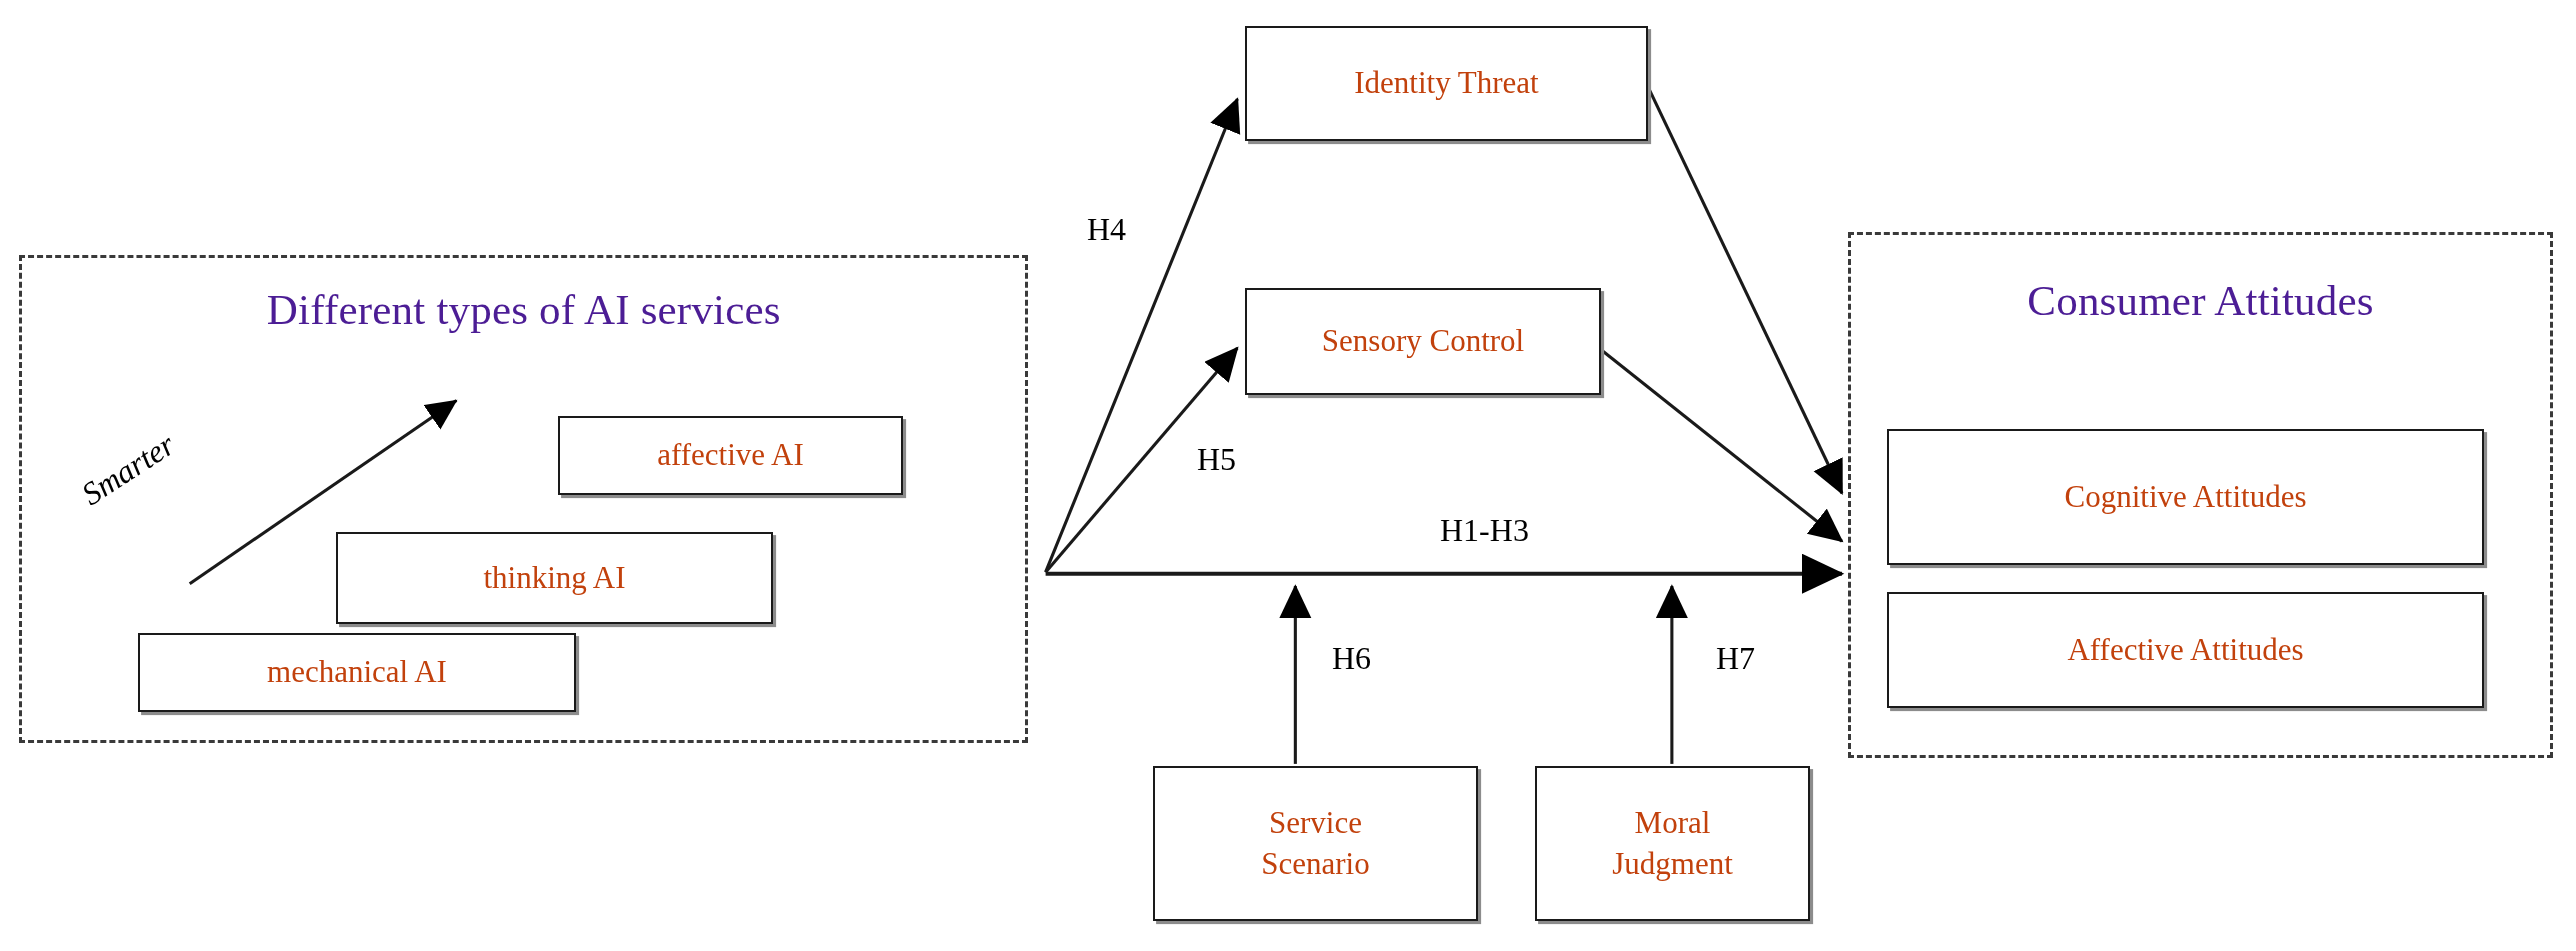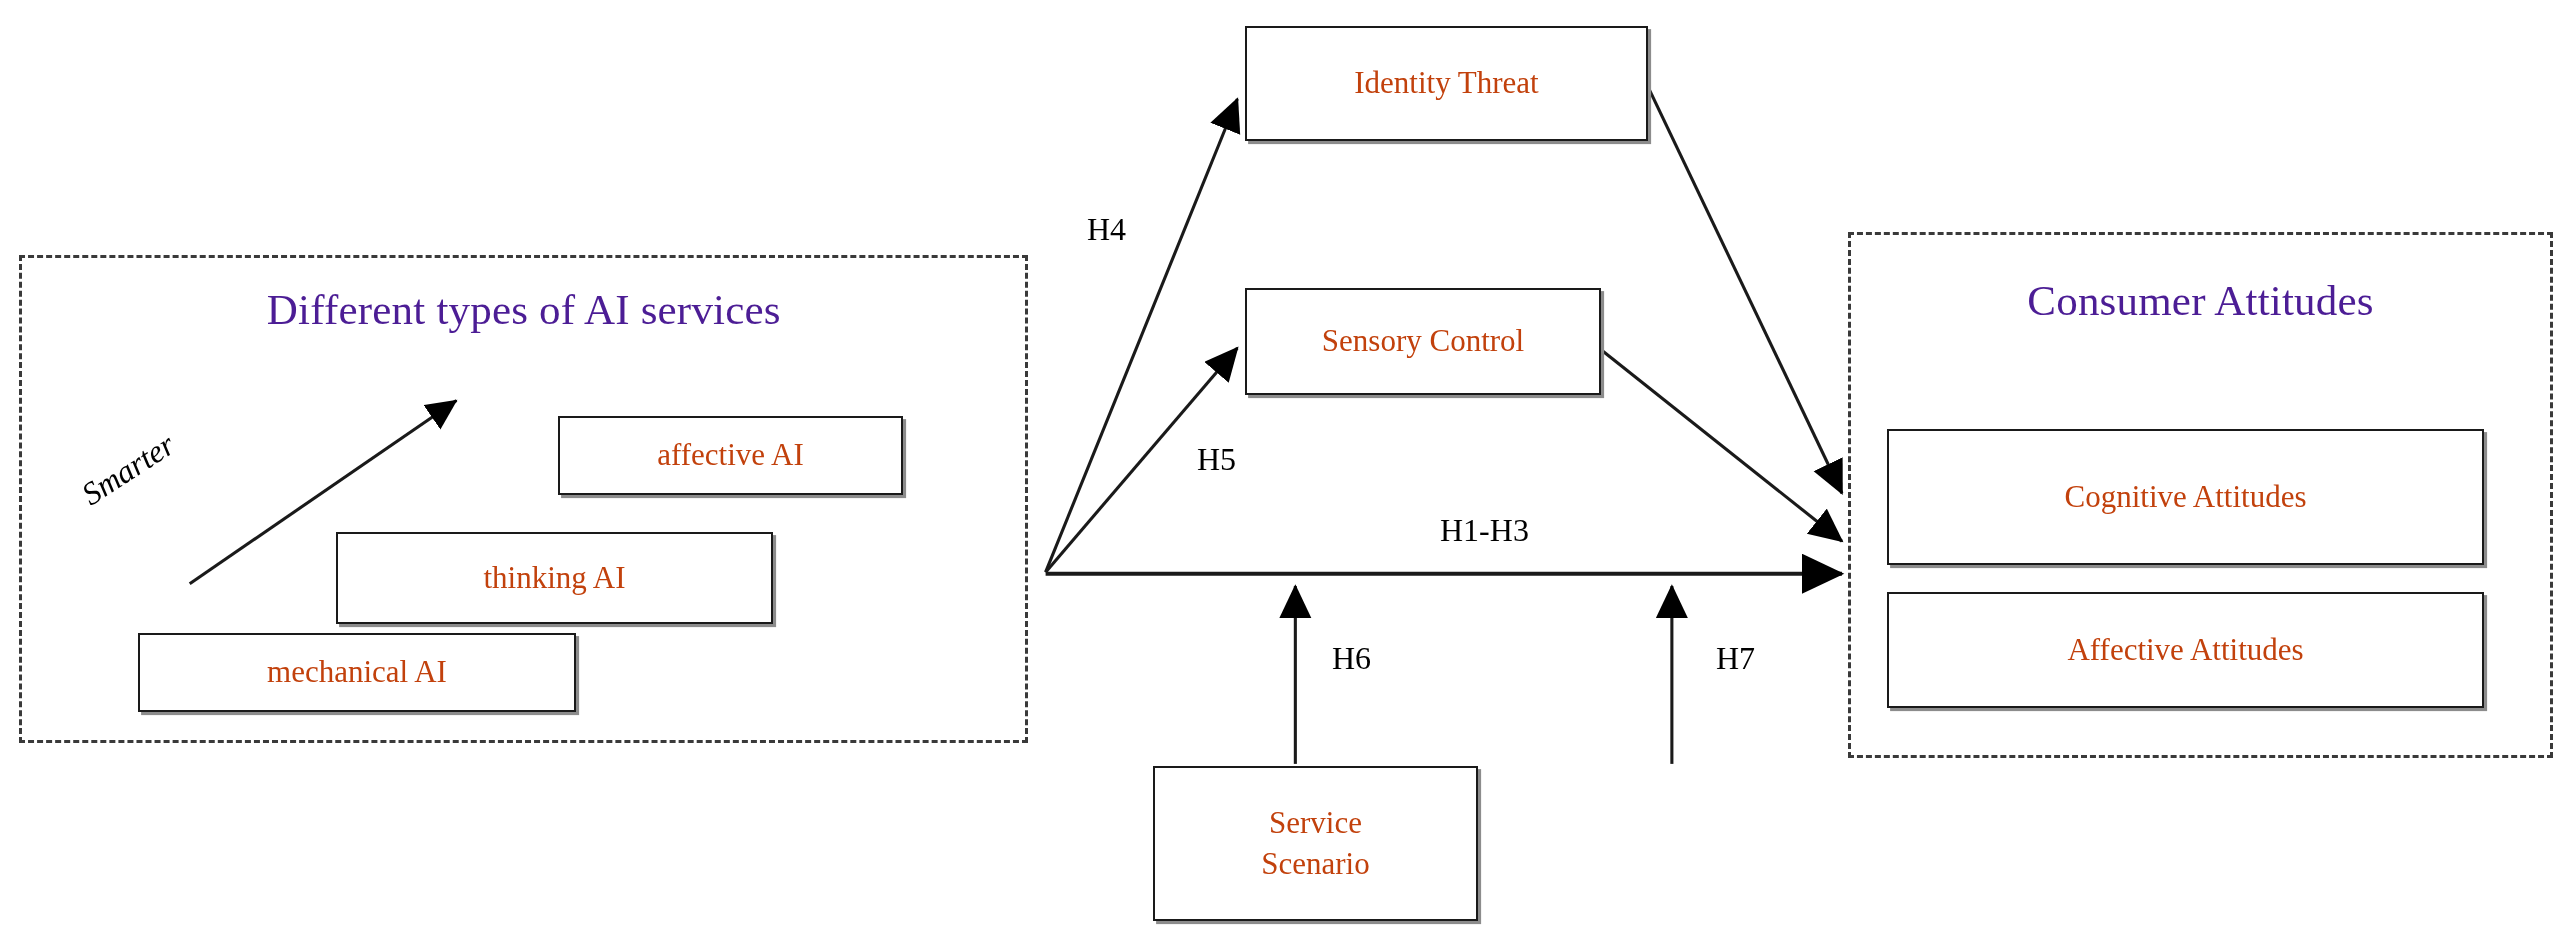--- a/index.html
+++ b/index.html
@@ -127,20 +127,24 @@
 
   <div class="node" style="left:1245px; top:25.5px; width:403px; height:115px;">Identity Threat</div>
 
   <div class="node" style="left:1245px; top:288px; width:356px; height:107px;">Sensory Control</div>
 
   <div class="node two-line" style="left:1133px; top:766px; width:325px; height:155px; flex-direction:column;margin-left:20px;">
     <span>Service</span>
     <span>Scenario</span>
   </div>
 
+  <div class="node two-line" style="left:1535px; top:766px; width:275px; height:155px; flex-direction:column;">
+    <span>Moral</span>
+    <span>Judgment</span>
+  </div>
 
   <div class="panel" style="left:1848px; top:232px; width:705px; height:526px;">
     <div class="panel-title" style="top:43px;">Consumer Attitudes</div>
   </div>
 
   <div class="node" style="left:1887px; top:429px; width:597px; height:136px;">Cognitive Attitudes</div>
 
   <div class="node" style="left:1887px; top:592px; width:597px; height:116px;">Affective Attitudes</div>
 
   <div class="elabel" style="left:1087px; top:180px;margin-top:33px;">H4</div>

